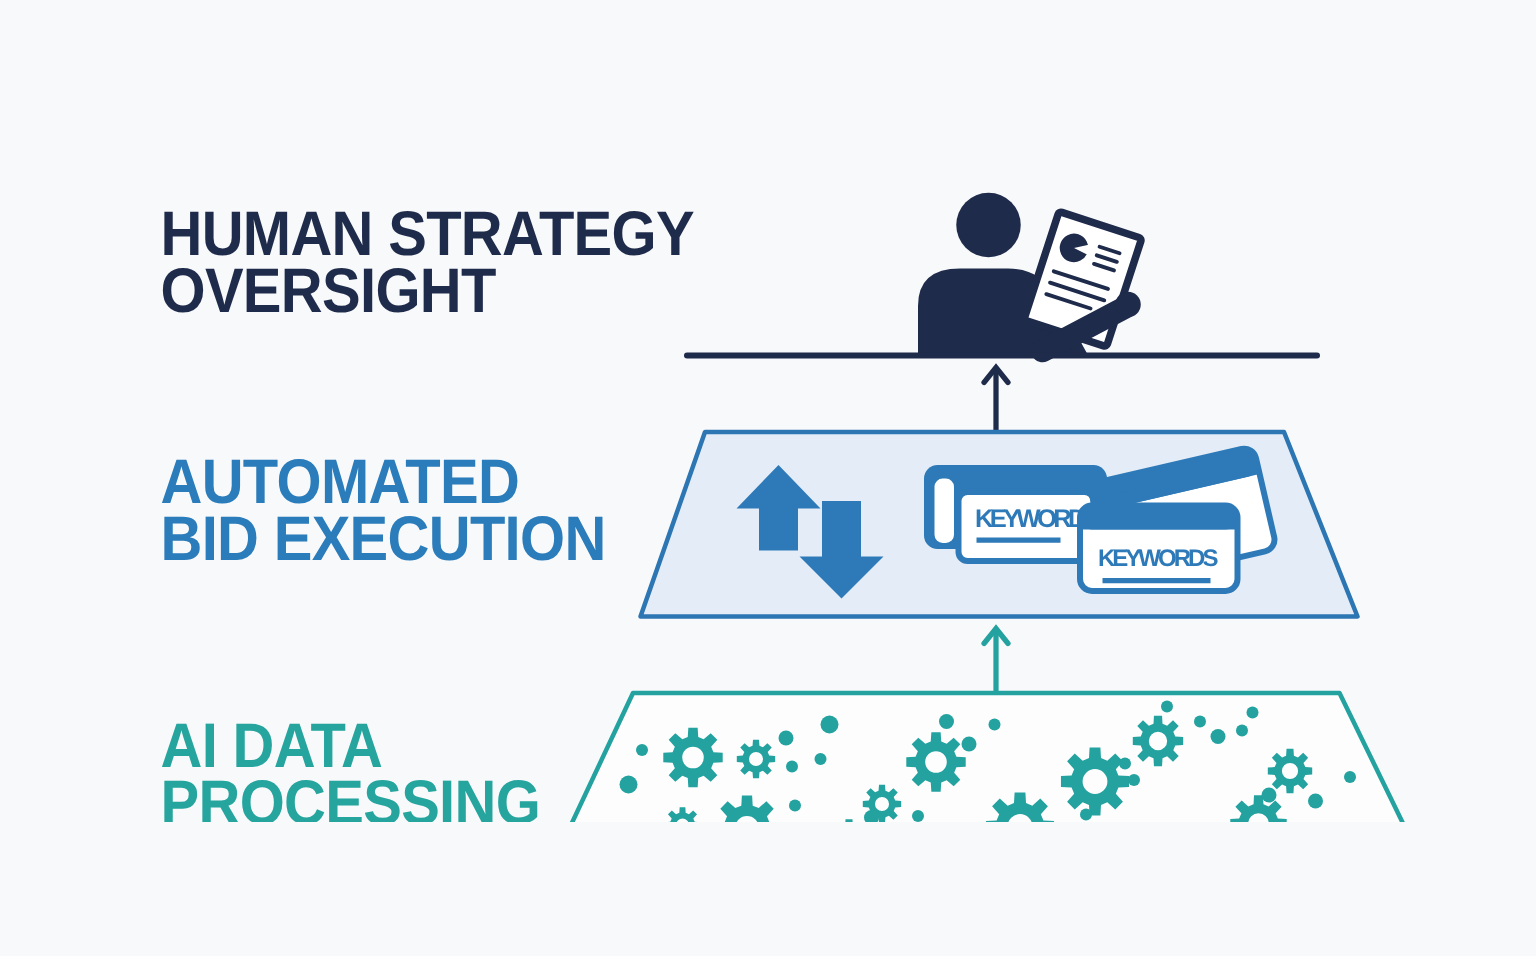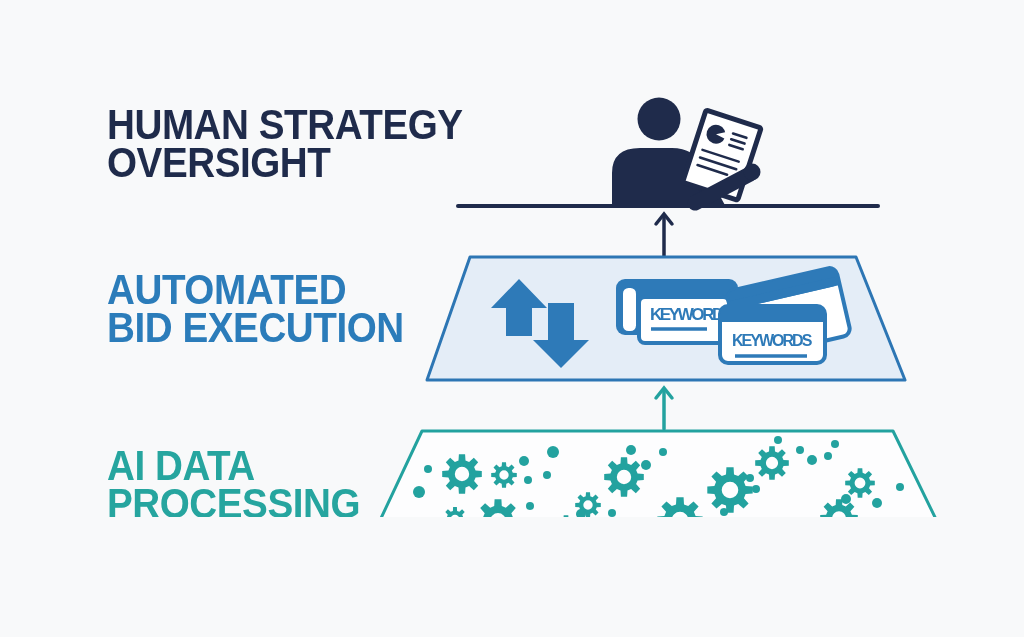--- a/index.html
+++ b/index.html
@@ -1,18 +1,18 @@
 <!DOCTYPE html>
 <html><head>
 <meta charset="utf-8">
 <title>Diagram</title>
 <style>
   html,body{margin:0;padding:0;}
   body{font-family:"Liberation Sans",sans-serif;background:#f8f9fa;}
-  #stage{position:relative;width:1024px;height:517px;background:#f8f9fa;overflow:hidden;}
+  #stage{position:relative;width:1024px;height:517px;background:#f8f9fa;overflow:hidden;margin-top:31px;}
   #diagram-svg{position:absolute;left:0;top:0;}
   .layer-label{position:absolute;left:107px;font-weight:bold;font-size:42px;line-height:38px;
     letter-spacing:-0.5px;transform:scaleX(0.92);transform-origin:left top;white-space:nowrap;}
   .label-navy{color:#1f2b4b;top:106px;}
   .label-blue{color:#2b7cba;top:271px;}
   .label-teal{color:#26a59f;top:447px;}
   .svg-card-text{font-family:"Liberation Sans",sans-serif;font-weight:bold;fill:#2e7ab8;letter-spacing:-0.3px;}
 </style>
 </head>
 <body>

